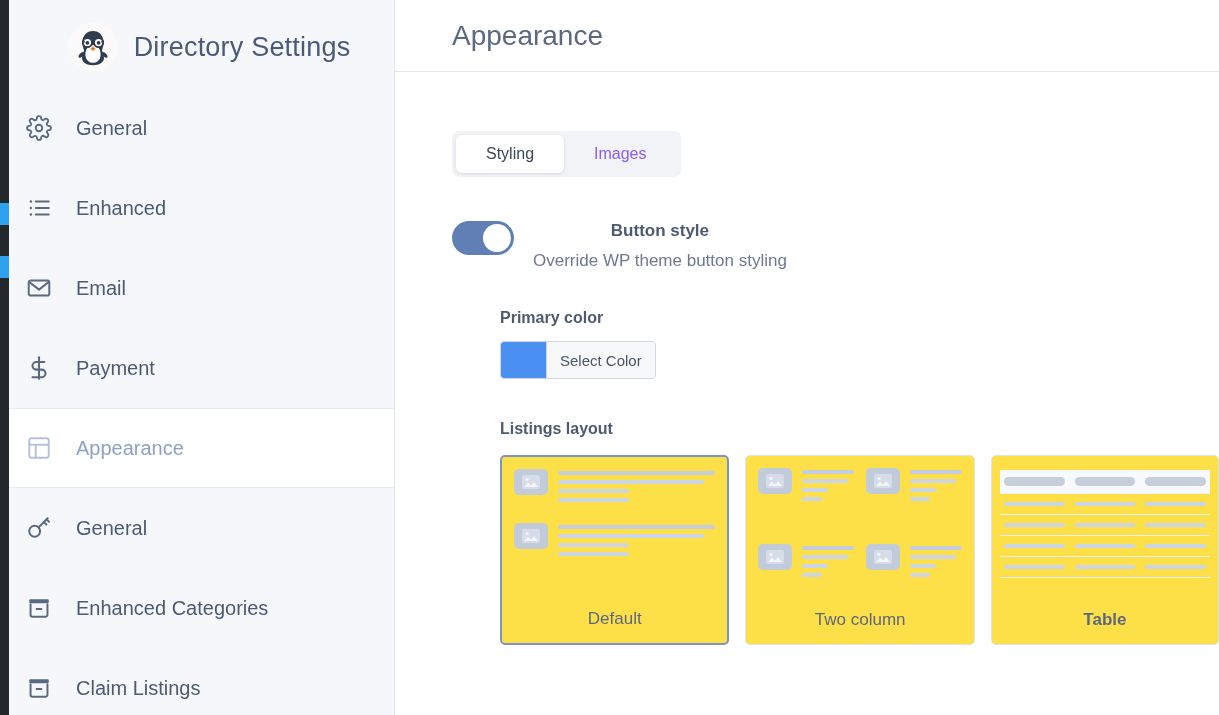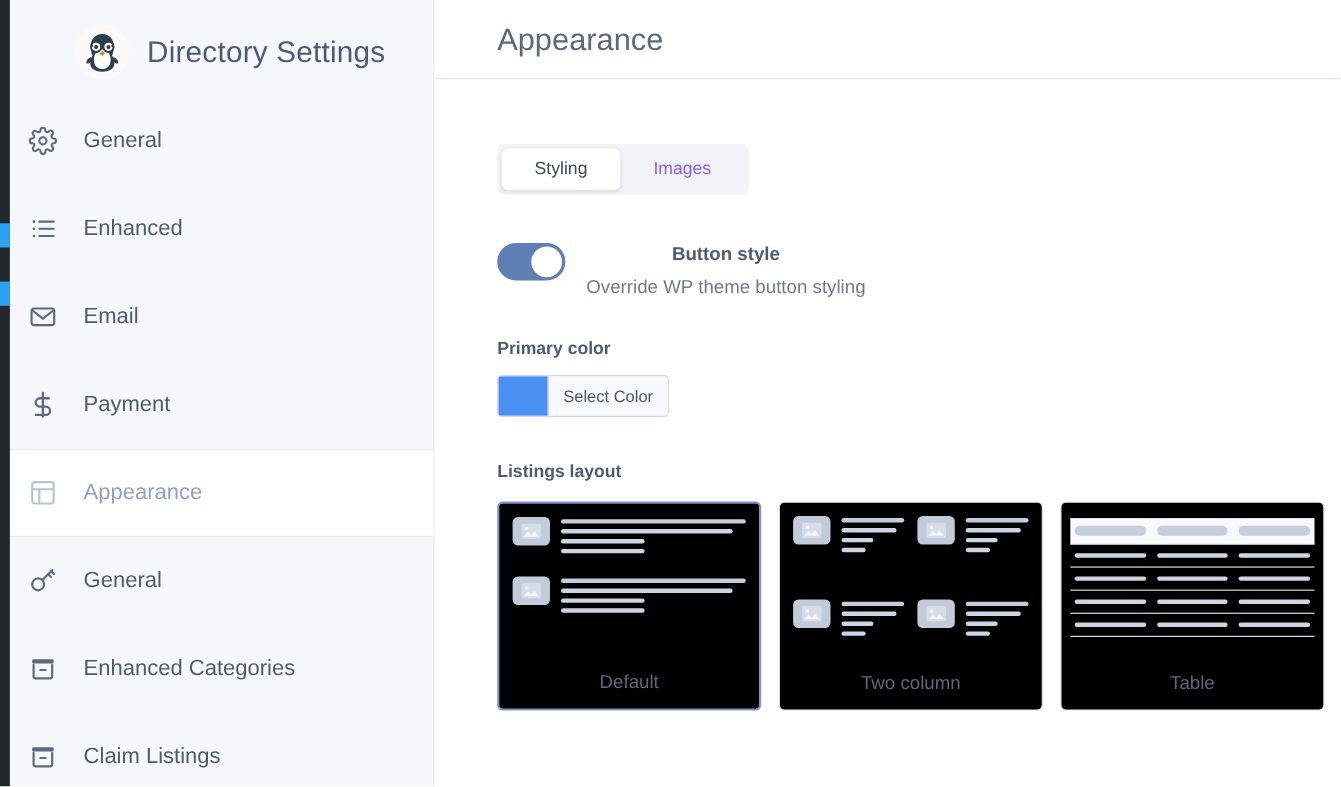--- a/index.html
+++ b/index.html
@@ -173,21 +173,21 @@
     color: #4d5b70;
     line-height: 1.2;
   }
   .toggle-desc {
     margin-top: 10px;
     font-size: 17px;
     color: #6d7992;
   }
 
   
-  .section { margin-top: 38px; }
+  .section { margin-top: 38px; margin-left: 48px; }
   .section-title {
     font-size: 16px;
     font-weight: 700;
     color: #4d5b70;
   }
   .section-desc {
     margin-top: 12px;
     font-size: 17px;
     color: #616d86;
   }
@@ -217,21 +217,21 @@
   .layouts {
     margin-top: 17px;
     display: flex;
     gap: 16px;
   }
   .layout-card {
     width: 240px;
     height: 190px;
     border: 1px solid #dde3ee;
     border-radius: 5px;
-    background: #000000;
+    background: #fde047;
     padding: 12px 12px 0 12px;
     display: flex;
     flex-direction: column;
     cursor: pointer;
   }
   .layout-card.selected { border: 2px solid #7d93c8; }
   .layout-preview { flex: 1 1 auto; }
   .layout-name {
     text-align: center;
     font-size: 17px;
@@ -543,21 +543,21 @@
                   <div class="prev-line dark" style="width:100%"></div>
                   <div class="prev-line" style="width:88%"></div>
                   <div class="prev-line" style="width:50%"></div>
                   <div class="prev-line" style="width:38%"></div>
                 </div>
               </div>
             </div>
             <div class="layout-name">Two column</div>
           </div>
 
-          <div class="layout-card" style="padding:14px 0 0 0;">
+          <div class="layout-card" style="padding:14px 0 0 0;font-weight:bold;">
             <div class="layout-preview tbl" style="padding:0 8px;">
               <div class="tbl-head">
                 <span></span>
                   <span></span>
                   <span></span>
               </div>
               <div class="tbl-row">
                   <span></span>
                   <span></span>
                   <span></span>

